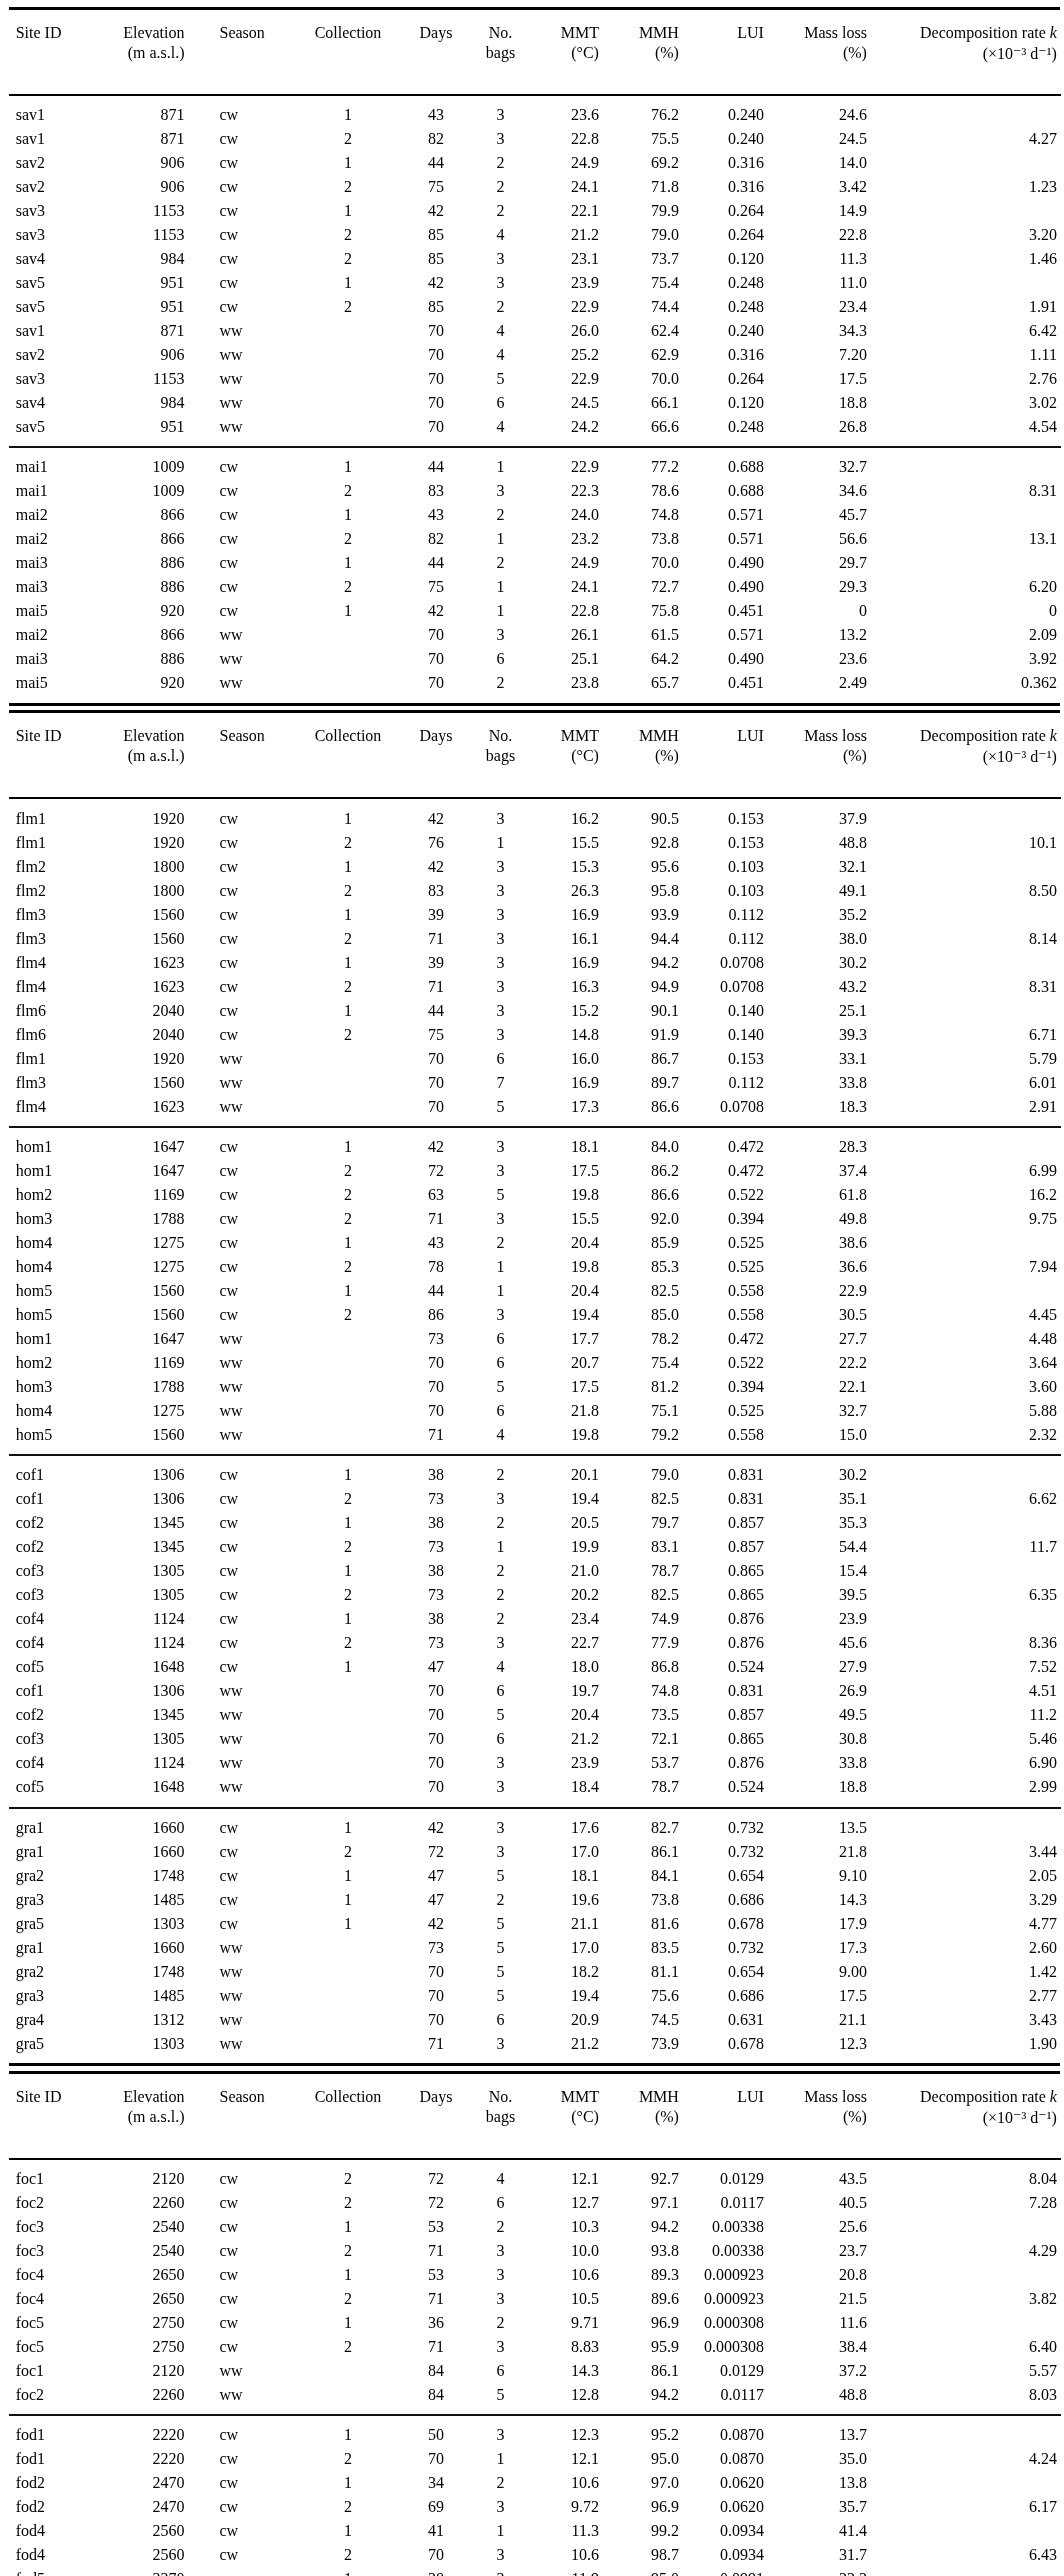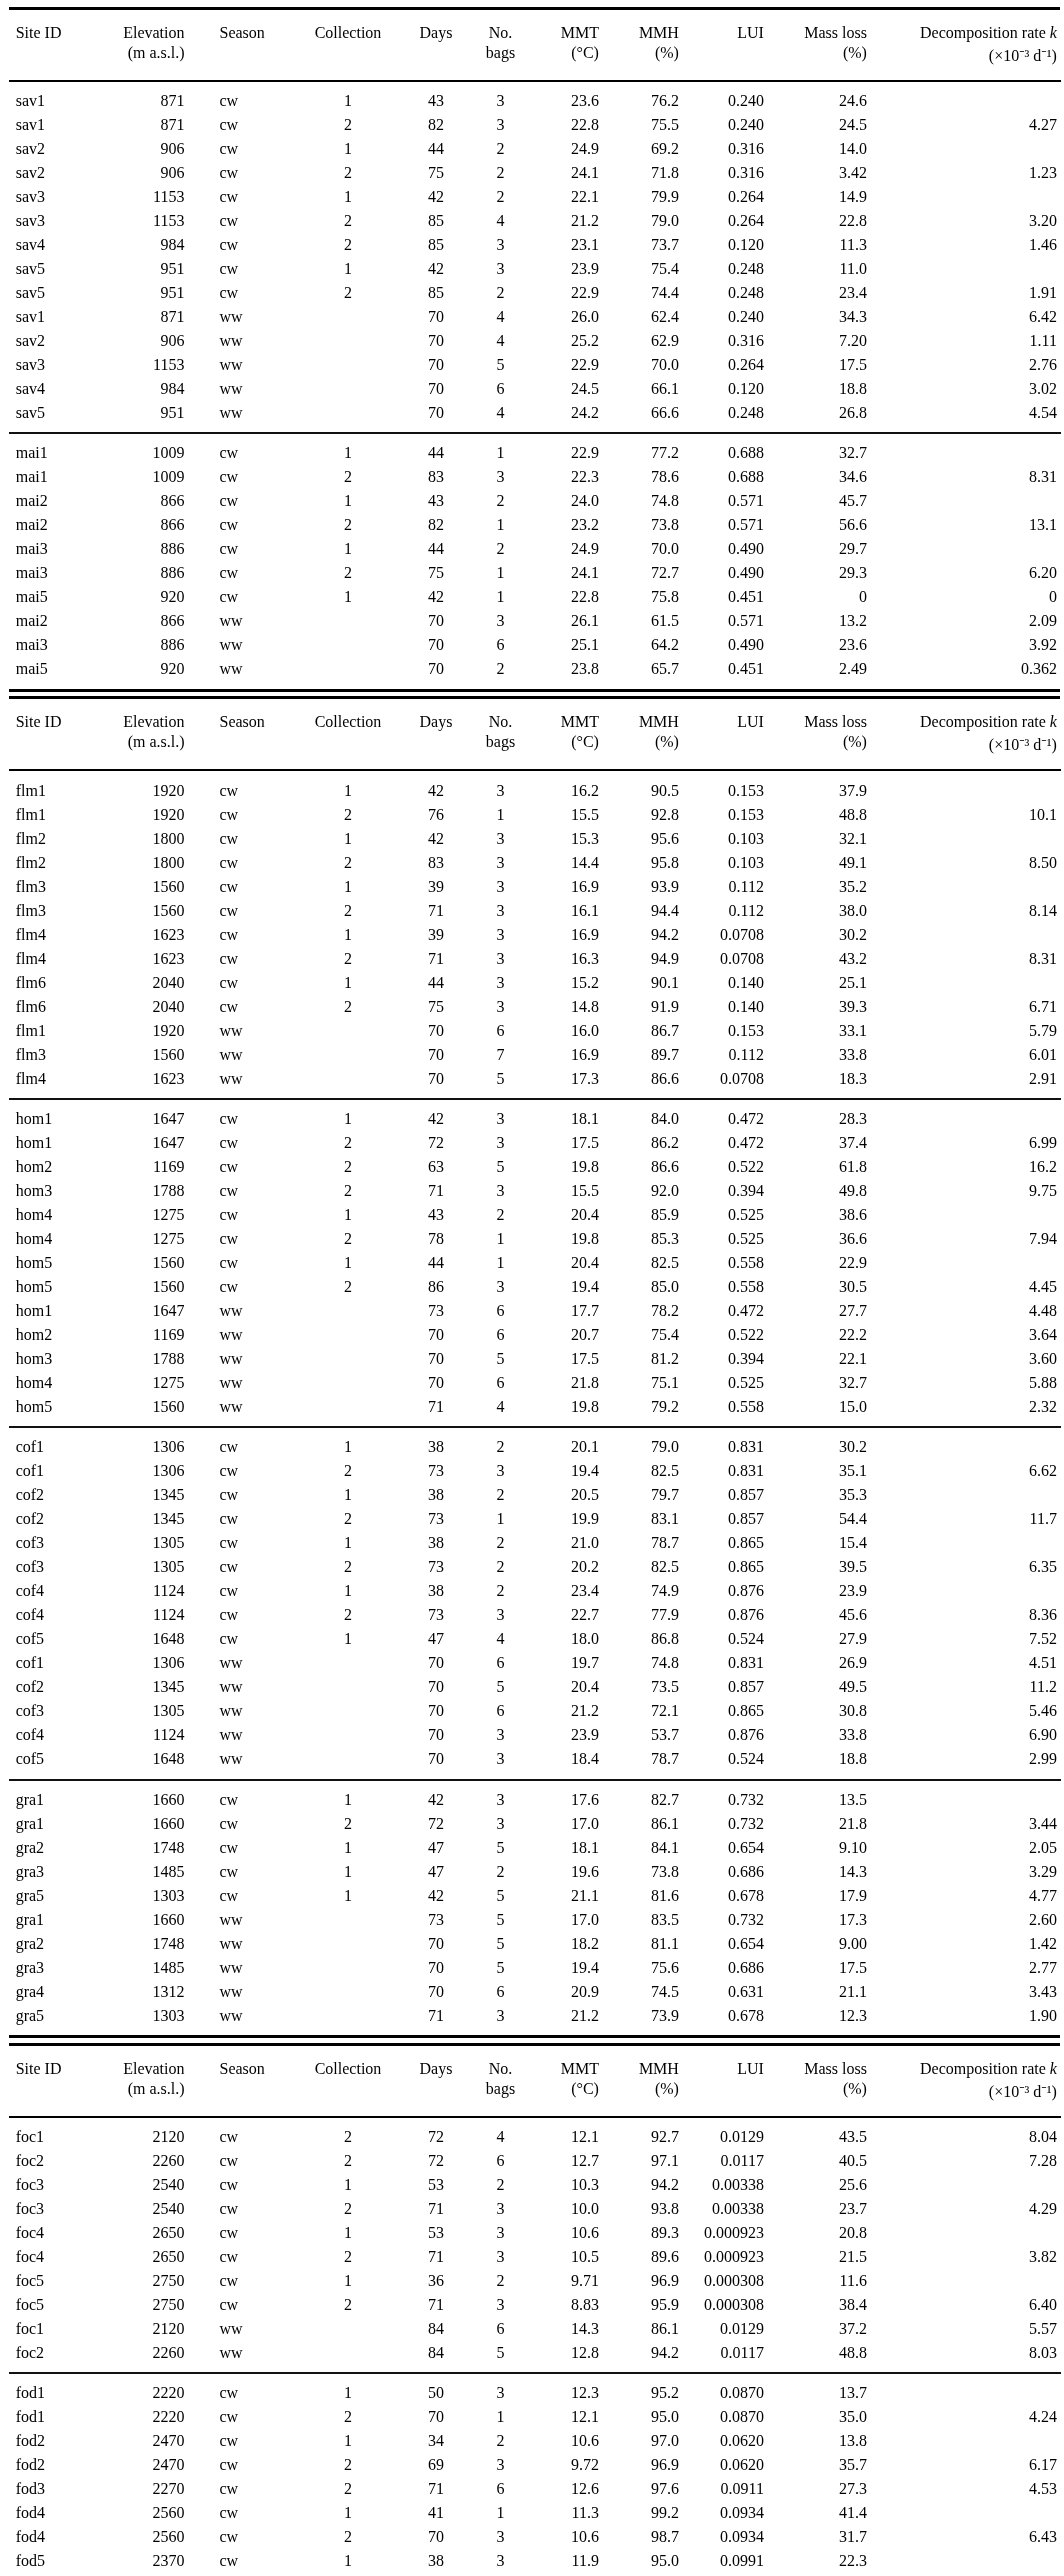--- a/index.html
+++ b/index.html
@@ -41,23 +41,22 @@
     font-size: 16px;
     white-space: nowrap;
   }
   tr.h1 th {
     height: 25px;
     padding-top: 7.2px;
     vertical-align: bottom;
   }
   tr.h2 th {
     height: 26px;
-    padding-bottom: 10px;
+    padding-bottom: 24px;
     vertical-align: top;
-    font-family: Liberation Serif, serif;
   }
   td {
     height: 24px;
     padding-top: 0;
     padding-bottom: 0;
     vertical-align: middle;
     white-space: nowrap;
     font-size: 16px;
   }
   tbody.grp tr:first-child td { padding-top: 7.2px; }
@@ -522,21 +521,21 @@
             <td class="c9">32.1</td>
             <td class="c10"></td>
           </tr>
           <tr>
             <td class="c0">flm2</td>
             <td class="c1">1800</td>
             <td class="c2">cw</td>
             <td class="c3">2</td>
             <td class="c4">83</td>
             <td class="c5">3</td>
-            <td class="c6">14.4</td>
+            <td class="c6">26.3</td>
             <td class="c7">95.8</td>
             <td class="c8">0.103</td>
             <td class="c9">49.1</td>
             <td class="c10">8.50</td>
           </tr>
           <tr>
             <td class="c0">flm3</td>
             <td class="c1">1560</td>
             <td class="c2">cw</td>
             <td class="c3">1</td>
@@ -1364,33 +1363,20 @@
             <td class="c3">2</td>
             <td class="c4">69</td>
             <td class="c5">3</td>
             <td class="c6">9.72</td>
             <td class="c7">96.9</td>
             <td class="c8">0.0620</td>
             <td class="c9">35.7</td>
             <td class="c10">6.17</td>
           </tr>
           <tr>
-            <td class="c0">fod3</td>
-            <td class="c1">2270</td>
-            <td class="c2">cw</td>
-            <td class="c3">2</td>
-            <td class="c4">71</td>
-            <td class="c5">6</td>
-            <td class="c6">12.6</td>
-            <td class="c7">97.6</td>
-            <td class="c8">0.0911</td>
-            <td class="c9">27.3</td>
-            <td class="c10">4.53</td>
-          </tr>
-          <tr>
             <td class="c0">fod4</td>
             <td class="c1">2560</td>
             <td class="c2">cw</td>
             <td class="c3">1</td>
             <td class="c4">41</td>
             <td class="c5">1</td>
             <td class="c6">11.3</td>
             <td class="c7">99.2</td>
             <td class="c8">0.0934</td>
             <td class="c9">41.4</td>

